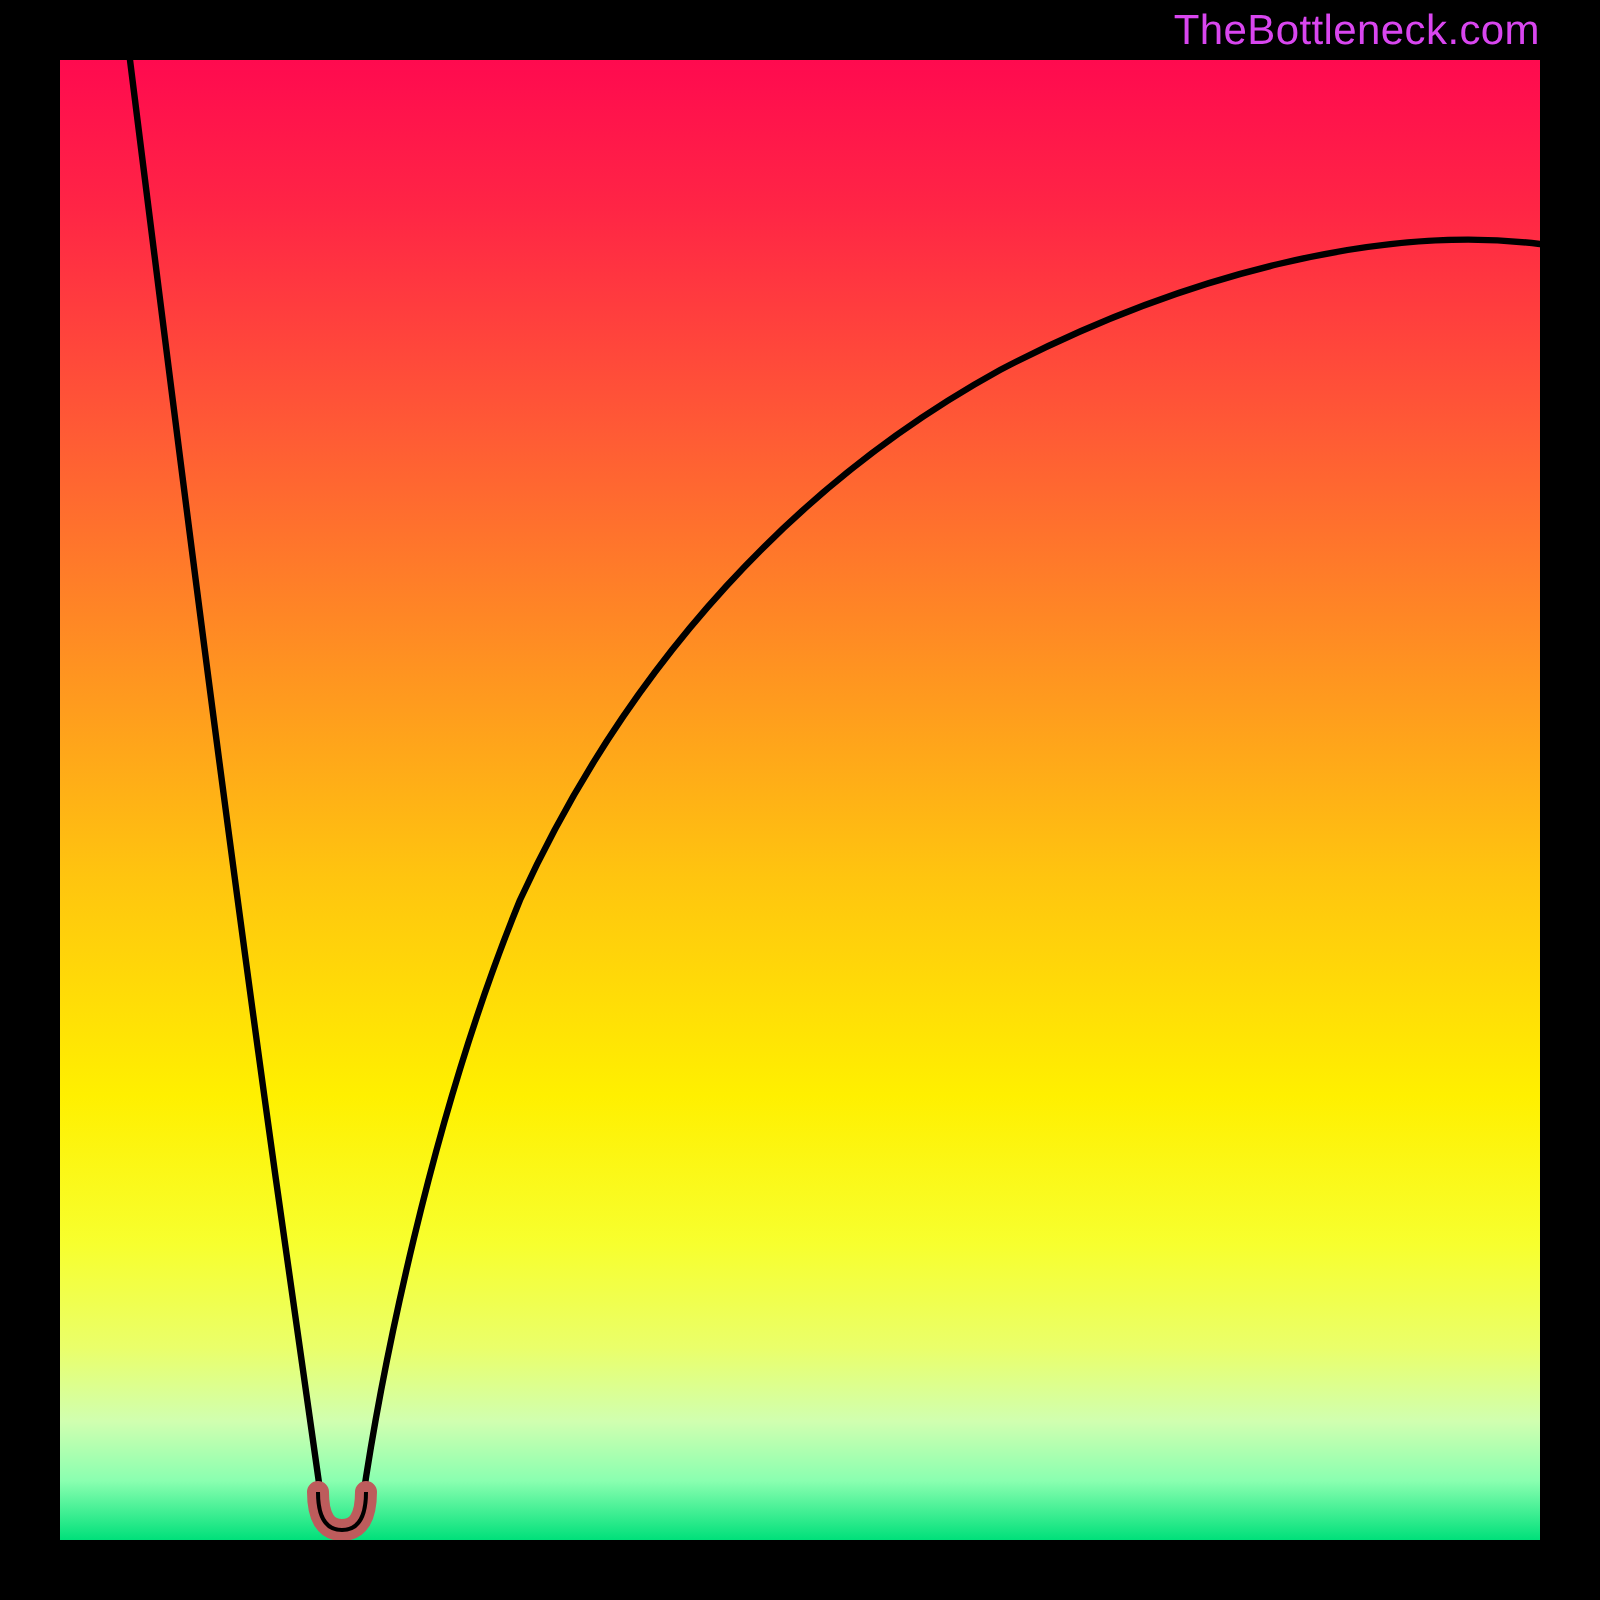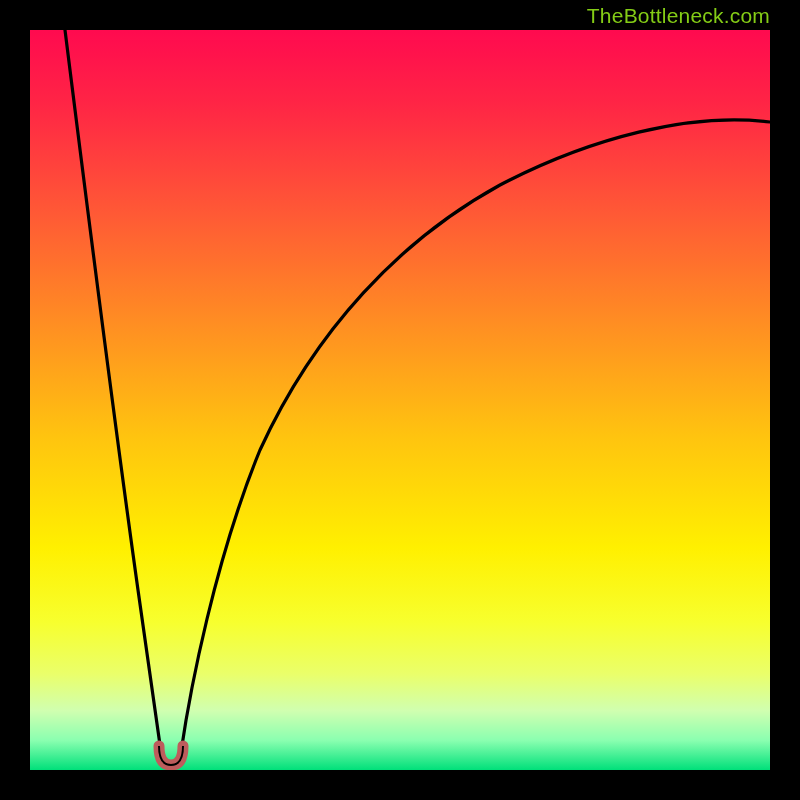--- a/index.html
+++ b/index.html
@@ -31,21 +31,21 @@
   .curve-svg {
     position: absolute;
     inset: 0;
     width: 100%;
     height: 100%;
   }
   .watermark {
     position: absolute;
     top: 4px;
     right: 30px;
-    color: #84cc16;
+    color: #d946ef;
     font-size: 21px;
     font-weight: 400;
     letter-spacing: 0.2px;
   }
 </style>
 </head>
 <body>
 
 <div class="frame">
 

